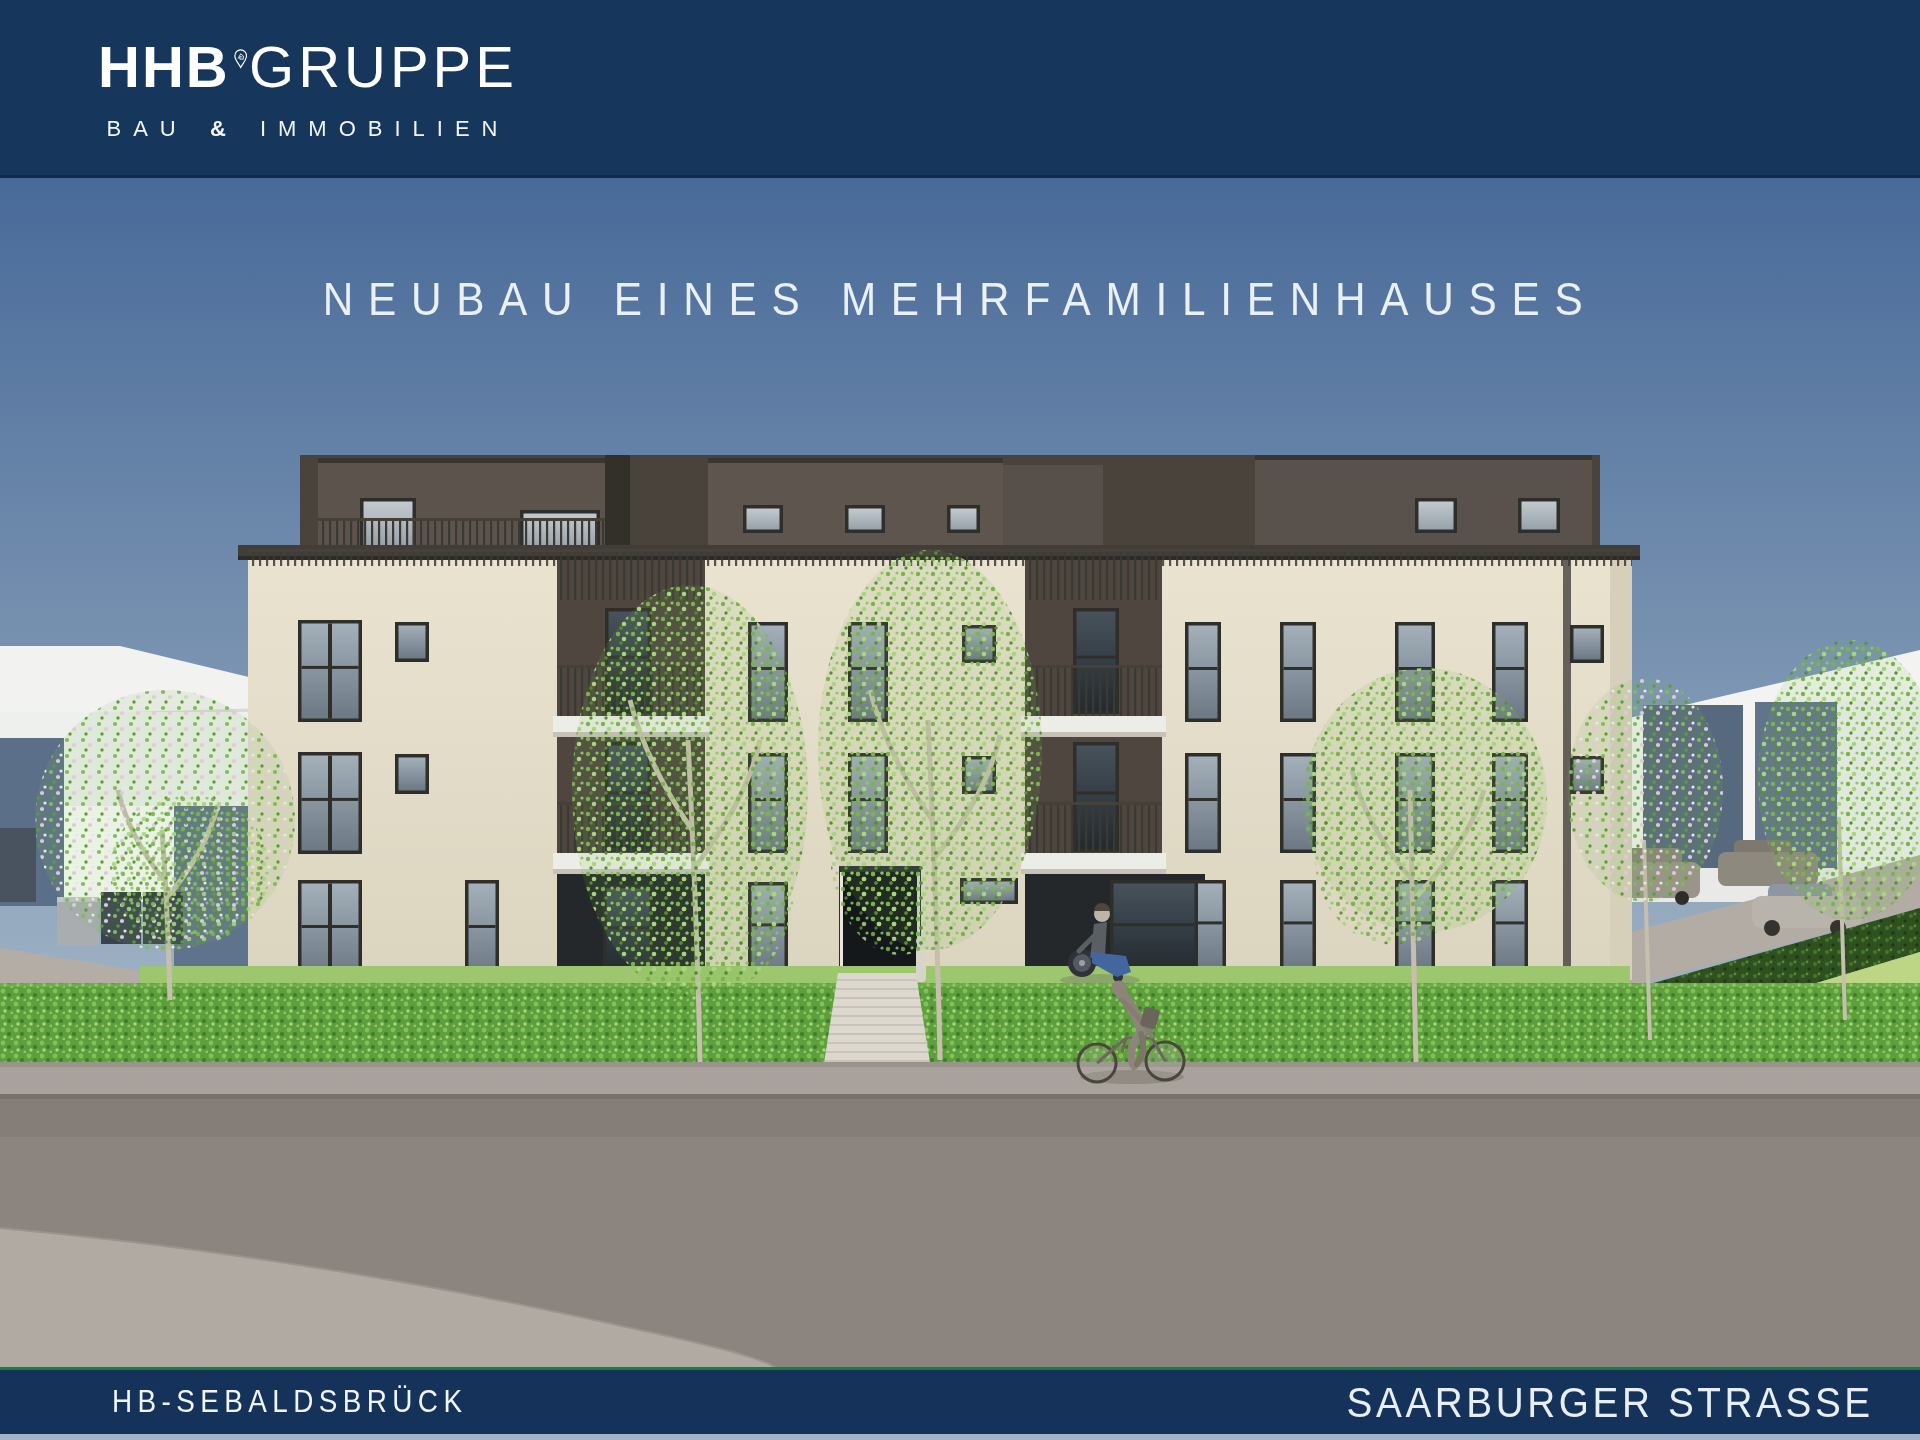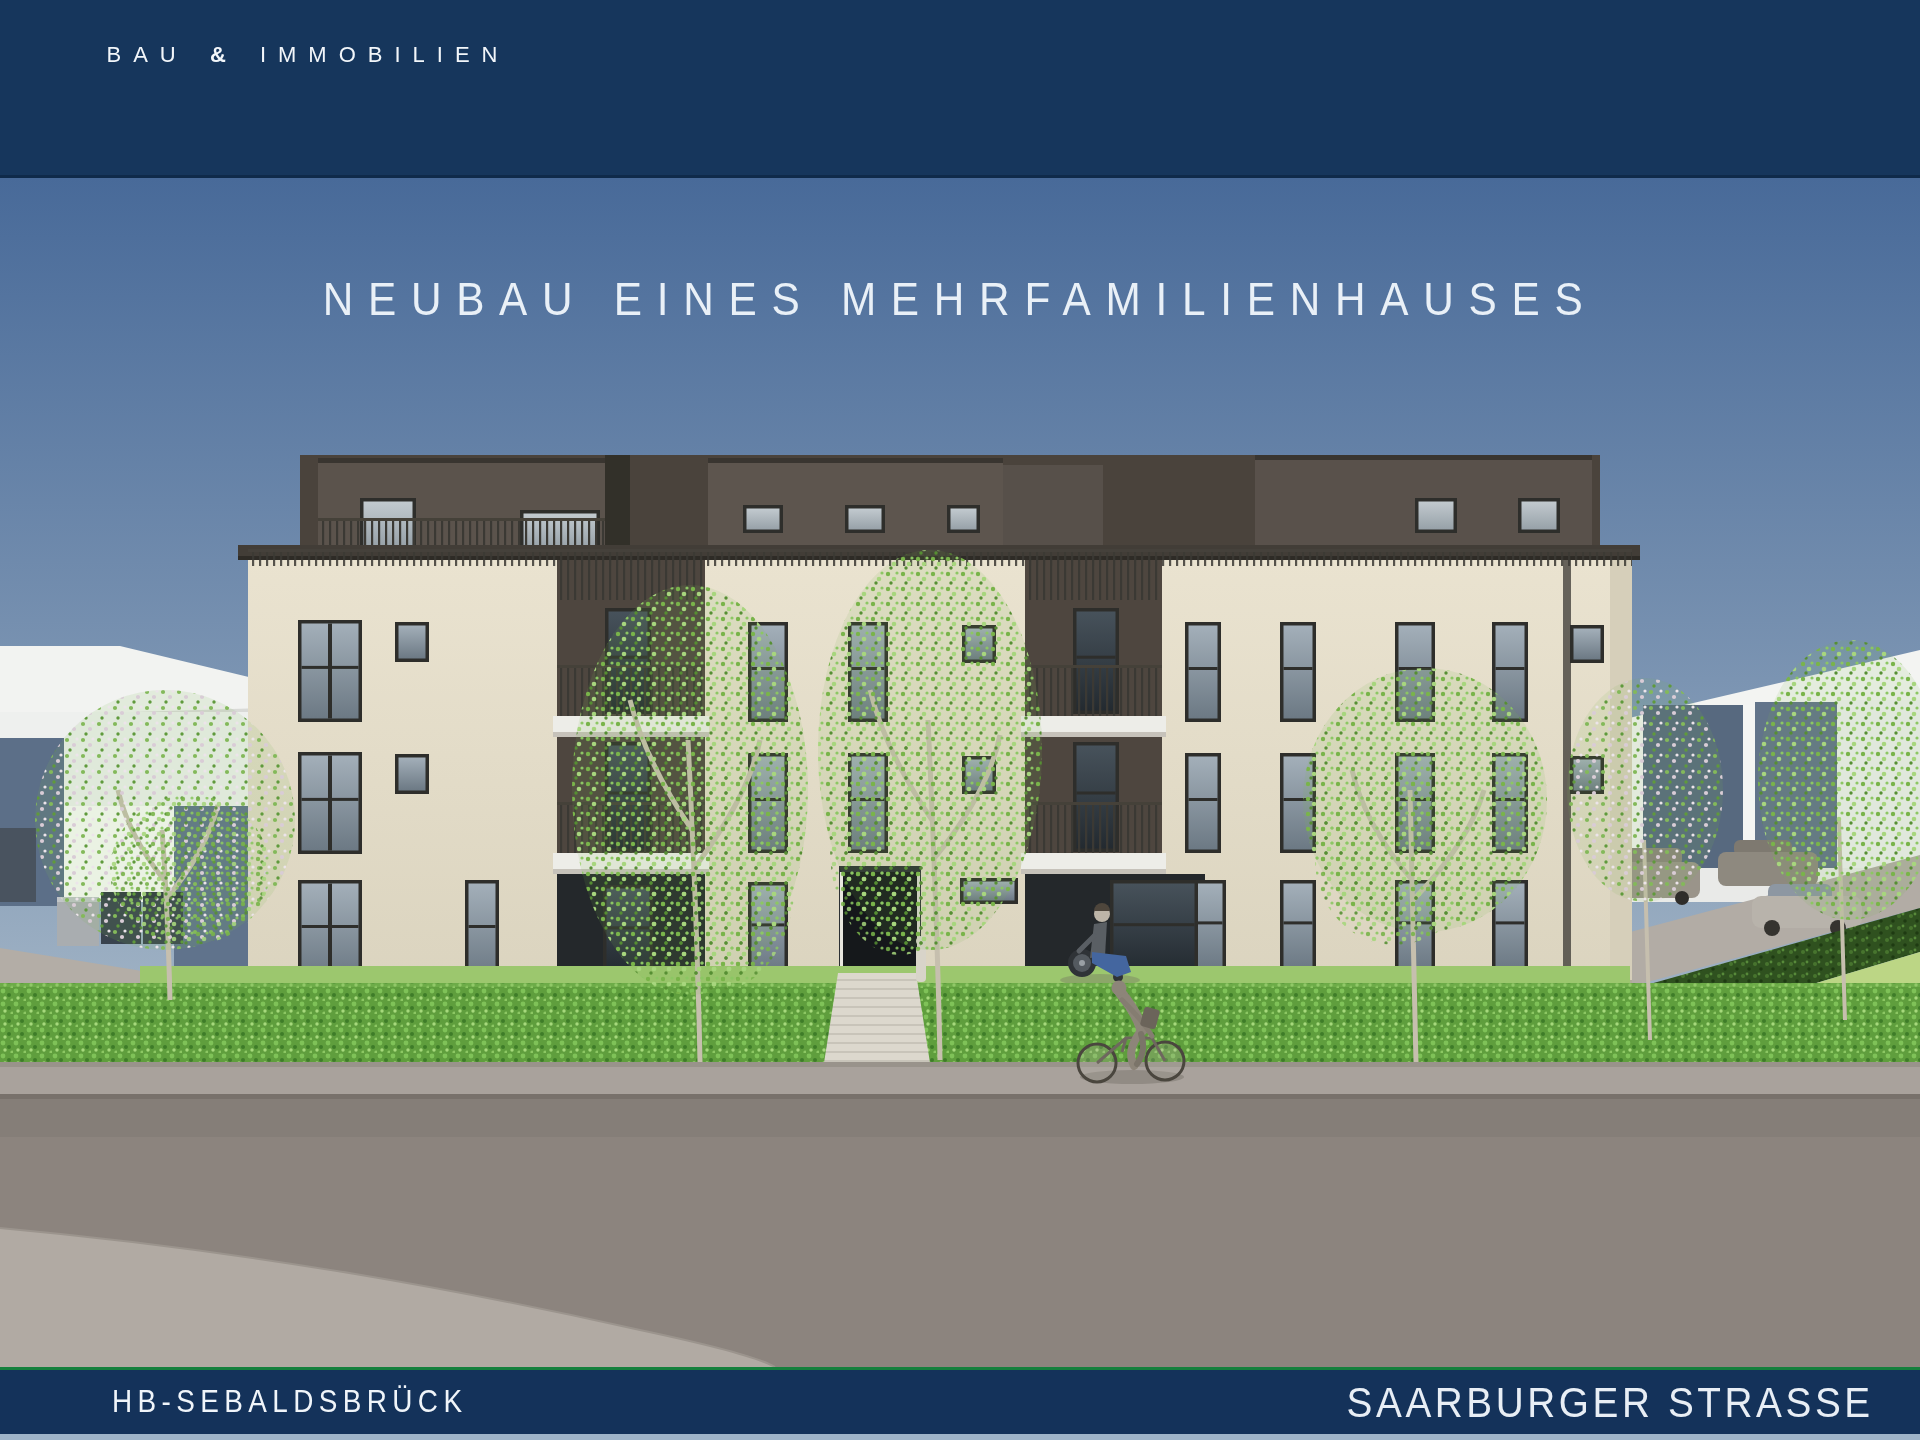--- a/index.html
+++ b/index.html
@@ -415,20 +415,28 @@
       <path d="M1122,1000 C1134,1012 1146,1026 1152,1036" stroke="#857d71" stroke-width="5" fill="none" stroke-linecap="round"></path>
       <path d="M1140,1032 C1132,1044 1128,1054 1134,1066" stroke="#8d8579" stroke-width="8" fill="none" stroke-linecap="round"></path>
       <path d="M1141,1034 C1145,1046 1143,1056 1137,1064" stroke="#7b7469" stroke-width="6" fill="none" stroke-linecap="round"></path>
       <circle cx="1119" cy="988" r="7.5" fill="#8d8579"></circle>
       <rect x="1142" y="1008" width="16" height="20" rx="3" fill="#6b645a" transform="rotate(15 1150 1018)"></rect>
     </g>
   </svg>
 
   <div class="header">
     <div class="logo">
+      <div class="logo-row">
+        <span class="brand-bold">HHB</span>
+        <svg class="pin" viewBox="0 0 46 76">
+          <path d="M23,3 C11,3 3,12.5 3,24 C3,37 15,48 23,64 C31,48 43,37 43,24 C43,12.5 35,3 23,3 Z" fill="none" stroke="#ffffff" stroke-width="4"></path>
+          <path d="M14,33 L23,17 L32,24 L32,35 L20,35 L20,27 L27,27" fill="none" stroke="#ffffff" stroke-width="3" stroke-linejoin="round"></path>
+        </svg>
+        <span class="brand-light">GRUPPE</span>
+      </div>
       <div class="tagline">
         <span>BAU</span>
         <span class="amp">&amp;</span>
         <span>IMMOBILIEN</span>
       </div>
     </div>
   </div>
 
   <div class="hero-title">NEUBAU EINES MEHRFAMILIENHAUSES</div>
 

